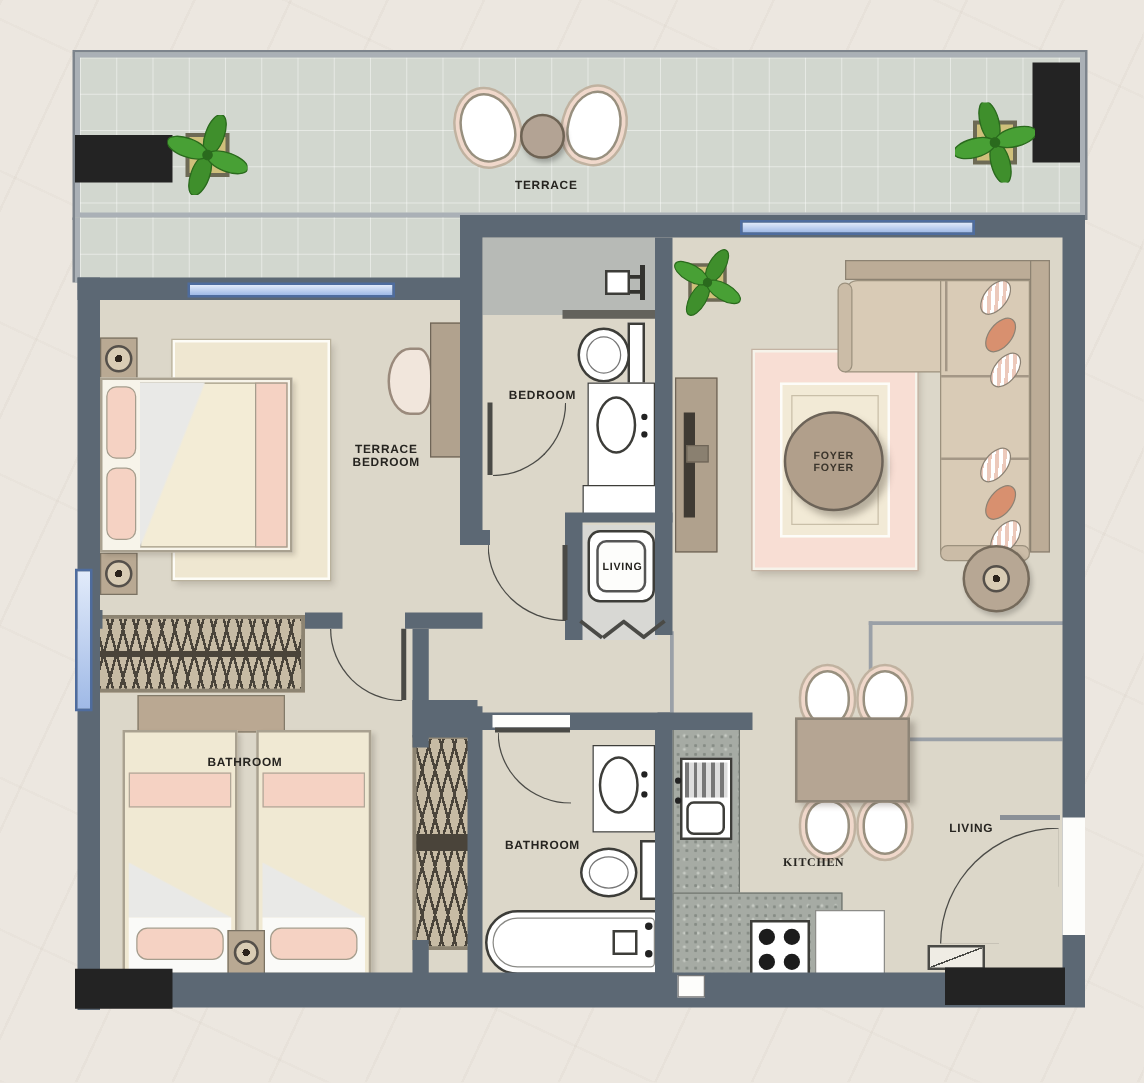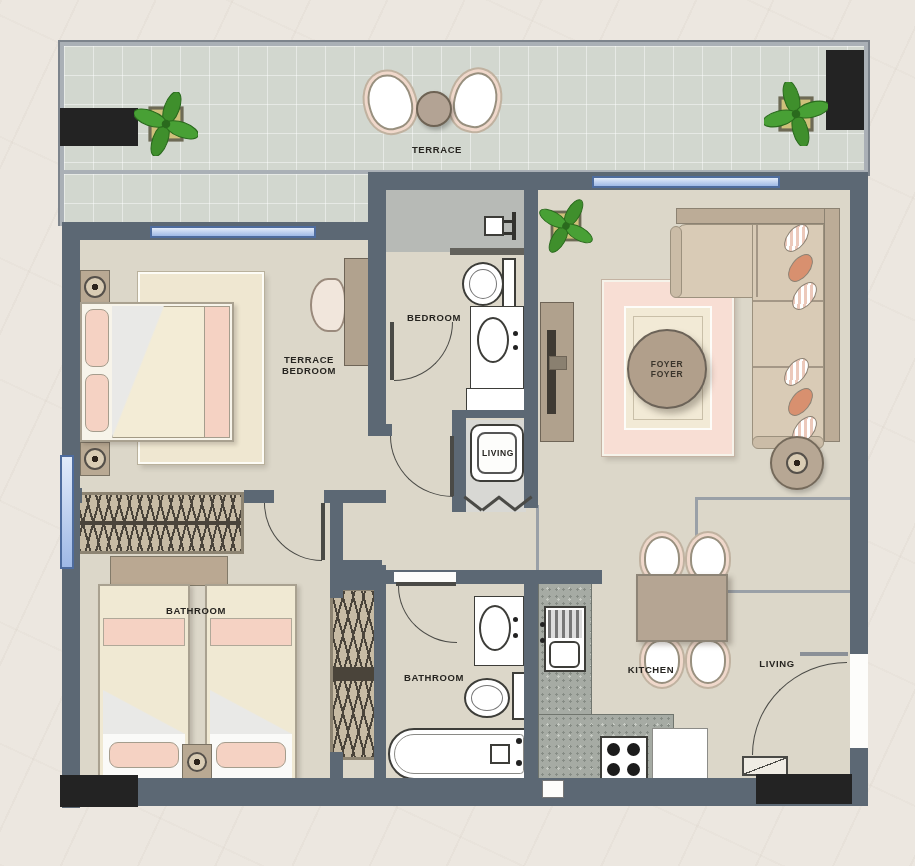--- a/index.html
+++ b/index.html
@@ -291,16 +291,16 @@
     <span>BEDROOM</span>
   </div>
   <div class="lbl" style="left:434px;top:317px;">BEDROOM</div>
   <div class="lbl sm" style="left:498px;top:453px;">LIVING</div>
   <div class="lbl sm" style="left:667px;top:369px;color:#3b352c;">
     <span>FOYER</span><br>
     <span>FOYER</span>
   </div>
   <div class="lbl" style="left:196px;top:610px;">BATHROOM</div>
   <div class="lbl" style="left:434px;top:677px;">BATHROOM</div>
-  <div class="lbl" style="left:651px;top:669px;">KITCHEN</div>
+  <div class="lbl" style="left:651px;top:691px;font-family:Liberation Serif, serif;">KITCHEN</div>
   <div class="lbl" style="left:777px;top:663px;">LIVING</div>
 
 </div>
 
 </body></html>

